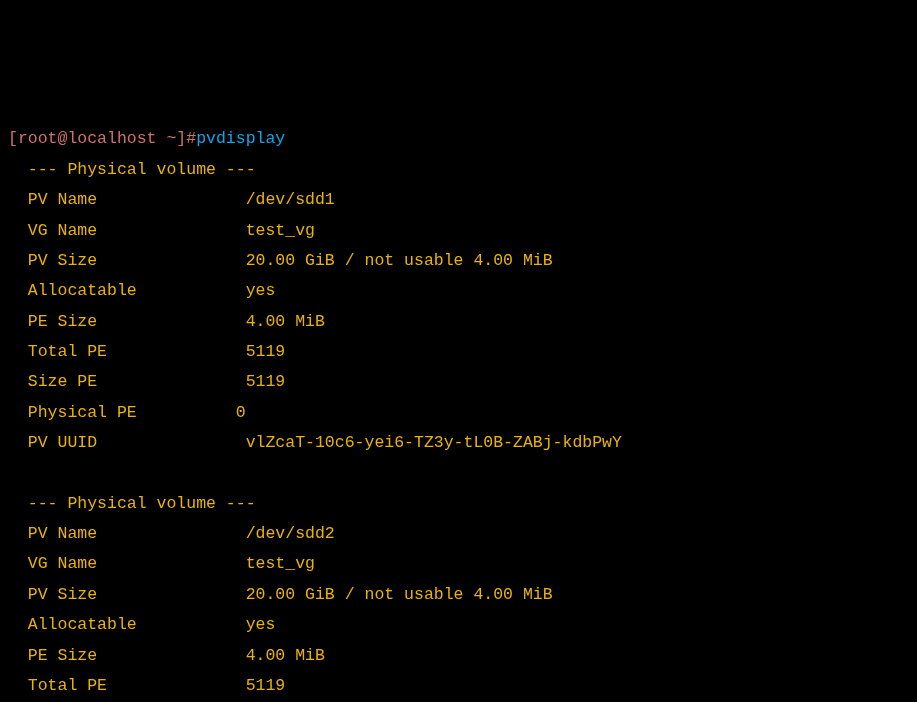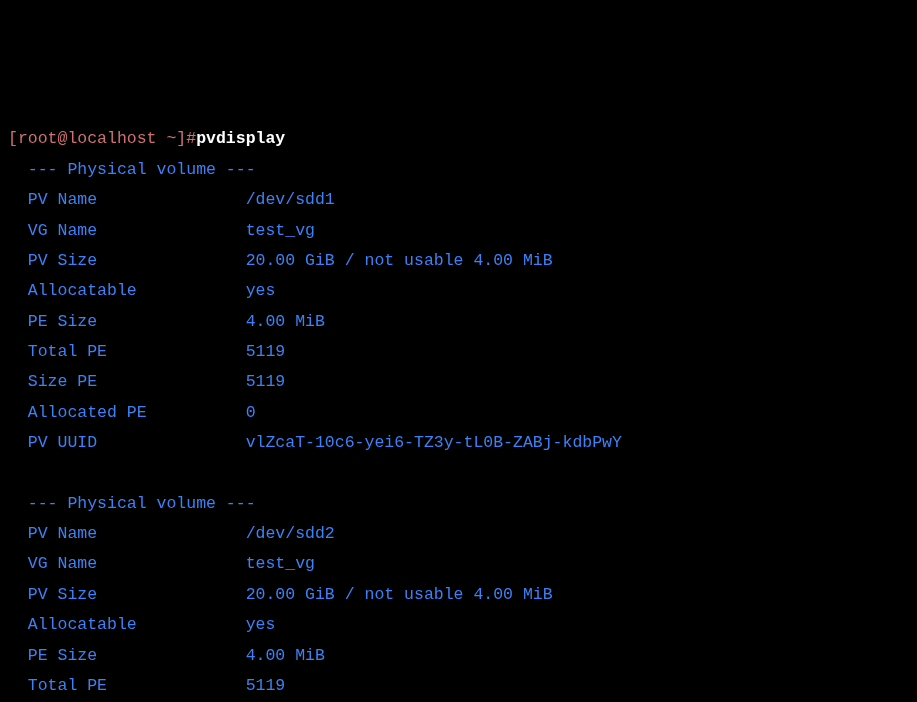--- a/index.html
+++ b/index.html
@@ -13,42 +13,41 @@
       white-space: pre;
       width: 917px;
       height: 702px;
       box-sizing: border-box;
       overflow: hidden;
     }
     .prompt-user {
       color: #d07070;
     }
     .prompt-cmd {
-      color: #ffffff;
-      font-weight: bold;
+      color: #0ea5e9;
     }
     .out {
-      color: #3b82f6;
+      color: #eab308;
     }
   </style>
 </head>
 <body>
 
 
 
 <div><span class="prompt-user">[root@localhost ~]#</span><span class="prompt-cmd">pvdisplay</span>
 <span class="out">  --- Physical volume ---</span>
 <span class="out">  PV Name</span>               <span class="out">/dev/sdd1</span>
 <span class="out">  VG Name</span>               <span class="out">test_vg</span>
 <span class="out">  PV Size</span>               <span class="out">20.00 GiB / not usable 4.00 MiB</span>
 <span class="out">  Allocatable</span>           <span class="out">yes</span>
 <span class="out">  PE Size</span>               <span class="out">4.00 MiB</span>
 <span class="out">  Total PE</span>              <span class="out">5119</span>
 <span class="out">  Size PE</span>               <span class="out">5119</span>
-<span class="out">  Allocated PE</span>          <span class="out">0</span>
+<span class="out">  Physical PE</span>          <span class="out">0</span>
 <span class="out">  PV UUID</span>               <span class="out">vlZcaT-10c6-yei6-TZ3y-tL0B-ZABj-kdbPwY</span>
    
 <span class="out">  --- Physical volume ---</span>
 <span class="out">  PV Name</span>               <span class="out">/dev/sdd2</span>
 <span class="out">  VG Name</span>               <span class="out">test_vg</span>
 <span class="out">  PV Size</span>               <span class="out">20.00 GiB / not usable 4.00 MiB</span>
 <span class="out">  Allocatable</span>           <span class="out">yes</span>
 <span class="out">  PE Size</span>               <span class="out">4.00 MiB</span>
 <span class="out">  Total PE</span>              <span class="out">5119</span>
                

